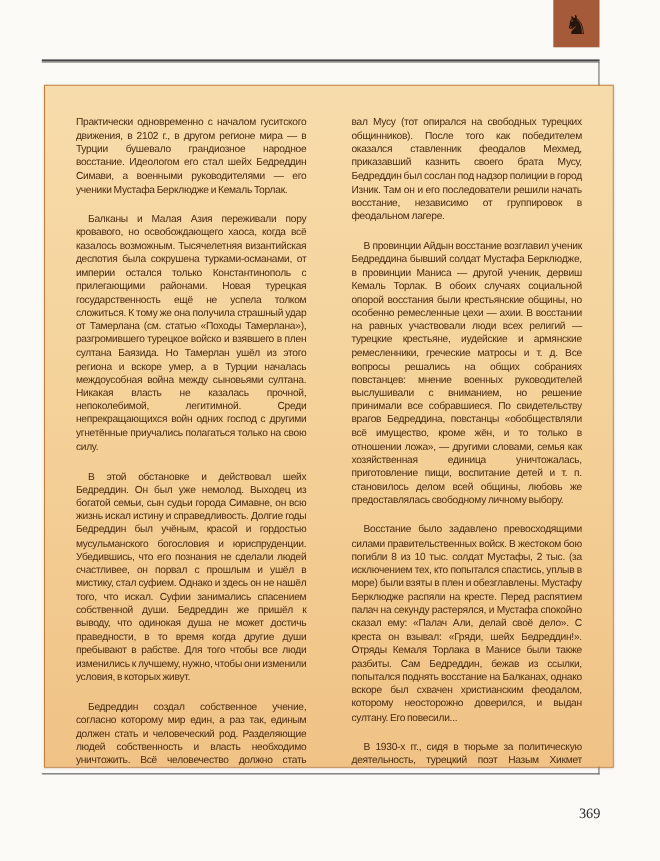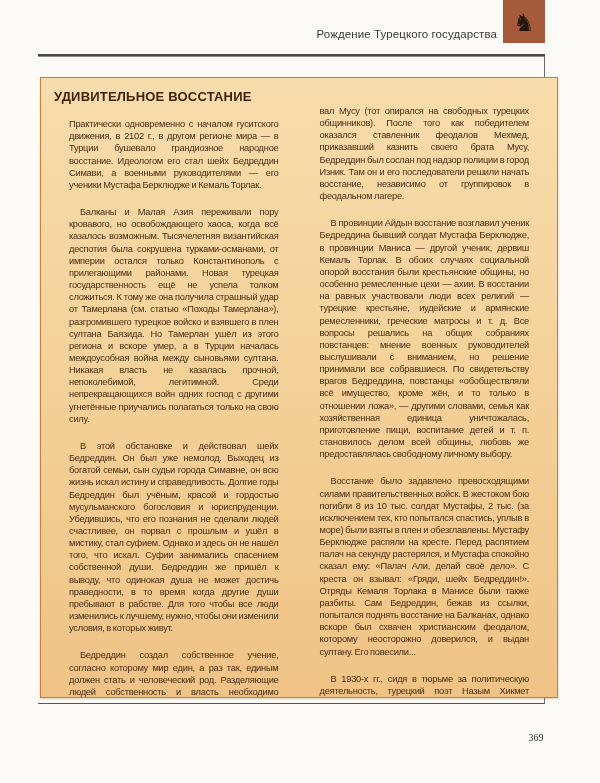--- a/index.html
+++ b/index.html
@@ -71,21 +71,21 @@
     height: 1px;
     background: #565656;
   }
   .page-number {
     position: absolute;
     top: 732px;
     left: 512px;
     width: 48px;
     text-align: center;
     font-family: "Liberation Serif", serif;
-    font-size: 10px;
+    font-size: 13px;
     color: #2b2b2b;
   }
   .sidebar {
     position: absolute;
     left: 40px;
     top: 77px;
     width: 518px;
     height: 621px;
     box-sizing: border-box;
     background: linear-gradient(180deg, #f7dcab 0%, #f4d29a 45%, #f0c286 100%);
@@ -127,32 +127,30 @@
 </style>
 </head>
 <body>
 
 <div class="page">
 
   <div class="corner-block">
     <span class="corner-glyph">♞</span>
   </div>
 
-  <div class="running-head">Рождение Турецкого государства</div>
 
   <div class="rule-top"></div>
   <div class="rule-right"></div>
   <div class="rule-bottom"></div>
 
   <div class="page-number">369</div>
 
   <div class="sidebar">
     <div class="columns">
       <div class="col">
-        <h2 class="sidebar-title">УДИВИТЕЛЬНОЕ ВОССТАНИЕ</h2>
         <div>
             <p class="first">Практически одновременно с началом гуситского движения, в 2102 г., в другом регионе мира — в Турции бушевало грандиозное народное восстание. Идеологом его стал шейх Бедреддин Симави, а военными руководителями — его ученики Мустафа Берклюдже и Кемаль Торлак.</p>
             <p>Балканы и Малая Азия переживали пору кровавого, но освобождающего хаоса, когда всё казалось возможным. Тысячелетняя византийская деспотия была сокрушена турками-османами, от империи остался только Константинополь с прилегающими районами. Новая турецкая государственность ещё не успела толком сложиться. К тому же она получила страшный удар от Тамерлана (см. статью «Походы Тамерлана»), разгромившего турецкое войско и взявшего в плен султана Баязида. Но Тамерлан ушёл из этого региона и вскоре умер, а в Турции началась междоусобная война между сыновьями султана. Никакая власть не казалась прочной, непоколебимой, легитимной. Среди непрекращающихся войн одних господ с другими угнетённые приучались полагаться только на свою силу.</p>
             <p>В этой обстановке и действовал шейх Бедреддин. Он был уже немолод. Выходец из богатой семьи, сын судьи города Симавне, он всю жизнь искал истину и справедливость. Долгие годы Бедреддин был учёным, красой и гордостью мусульманского богословия и юриспруденции. Убедившись, что его познания не сделали людей счастливее, он порвал с прошлым и ушёл в мистику, стал суфием. Однако и здесь он не нашёл того, что искал. Суфии занимались спасением собственной души. Бедреддин же пришёл к выводу, что одинокая душа не может достичь праведности, в то время когда другие души пребывают в рабстве. Для того чтобы все люди изменились к лучшему, нужно, чтобы они изменили условия, в которых живут.</p>
             <p>Бедреддин создал собственное учение, согласно которому мир един, а раз так, единым должен стать и человеческий род. Разделяющие людей собственность и власть необходимо уничтожить. Всё человечество должно стать братской общиной. Новаторством Бедреддина стала идея о равенстве вер, выводившая его за рамки собственно религиозной секты. Согласно этой идее, подобно тому, как вода остаётся водой, называют ли её по-турецки, по-гречески, по-еврейски или по-болгарски, так и Богу безразлично, называют ли его Христом, Иеговой или Аллахом, поклоняются ему в тех или иных формах. Все веры равнозначны, ни одна не лучше и не хуже другой. А если так, то мусульманским, католическим, православным и иудейским труженикам нечего враждовать друг с другом на радость своим хозяевам. Им нужно объединиться и покончить со всеми господами. Таков был практический вывод из учения Бедреддина.</p>
           </div>
       </div>
       <div class="col">
         <div>
             <p class="first">вал Мусу (тот опирался на свободных турецких общинников). После того как победителем оказался ставленник феодалов Мехмед, приказавший казнить своего брата Мусу, Бедреддин был сослан под надзор полиции в город Изник. Там он и его последователи решили начать восстание, независимо от группировок в феодальном лагере.</p>

